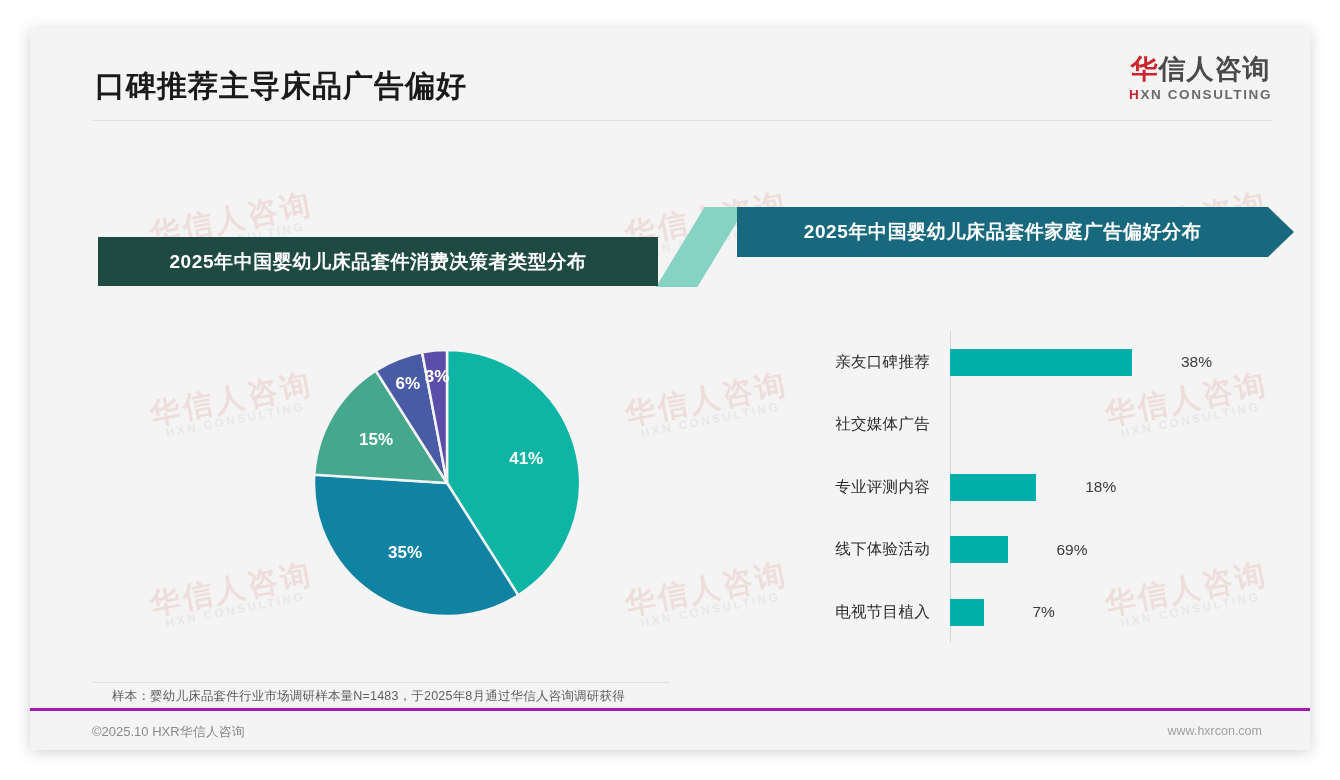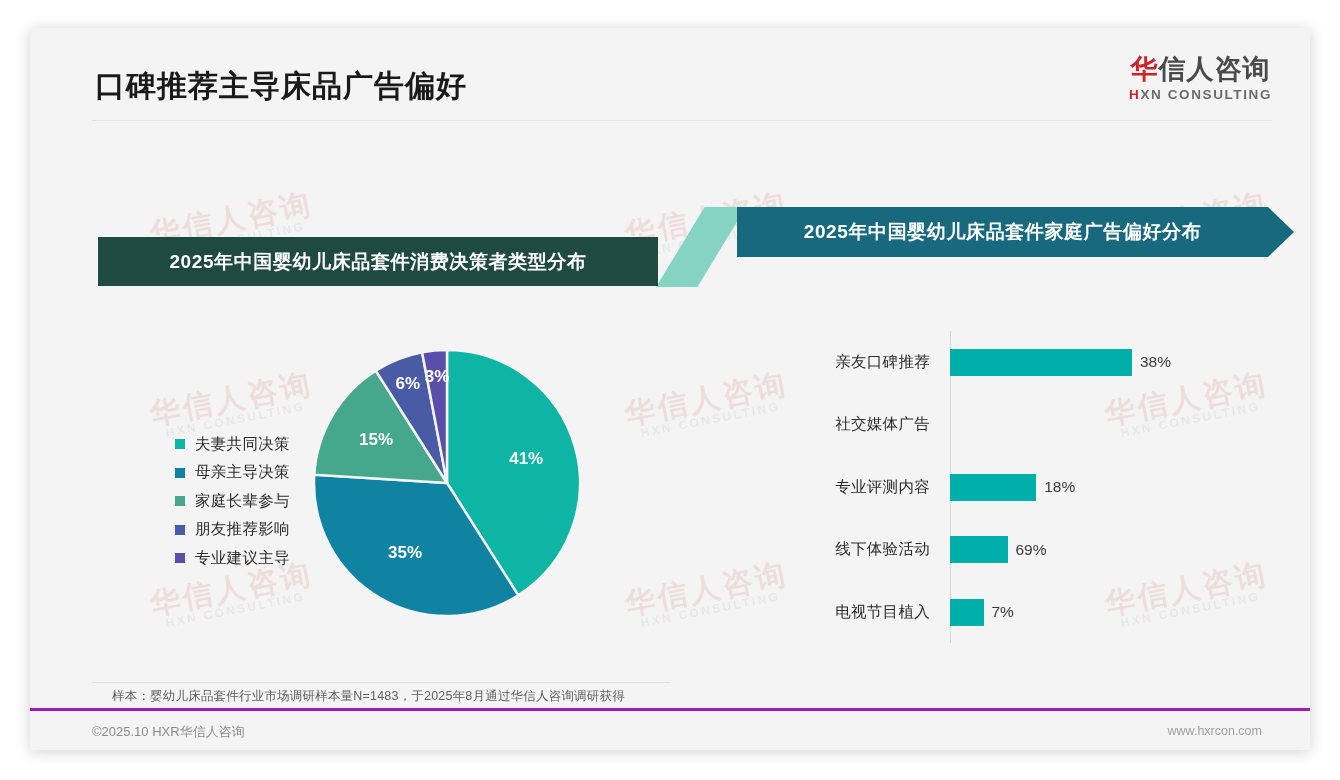--- a/index.html
+++ b/index.html
@@ -169,21 +169,21 @@
   }
   .bar-cat {
     width: 138px;
     text-align: right;
     padding-right: 10px;
     font-size: 15.5px;
     color: #2b2b2b;
     letter-spacing: 0.3px;
     flex: 0 0 auto;
   }
-  .bar-track { position: relative; flex: 1 1 auto; display: flex; align-items: center; padding-left: 10px; }
+  .bar-track { position: relative; flex: 1 1 auto; display: flex; align-items: center; padding-left: 10px; gap: 41px; }
   .bar-fill {
     height: 27px;
     background: #00afa9;
   }
   .bar-value {
     margin-left: 8px;
     font-size: 15.5px;
     color: #3b3b3b;
     white-space: nowrap;
   }
@@ -287,42 +287,20 @@
     <div class="banner-connector"></div>
     <div class="banner-left">
       <span class="btxt">2025年中国婴幼儿床品套件消费决策者类型分布</span>
     </div>
     <div class="banner-right">
       <span class="btxt">2025年中国婴幼儿床品套件家庭广告偏好分布</span>
     </div>
   </div>
 
   <div class="pie-panel">
-    <div class="legend" id="pie-legend">
-        <div class="legend-row">
-          <span class="legend-swatch" style="background: rgb(15, 181, 164);"></span>
-          <span class="legend-label">夫妻共同决策</span>
-        </div>
-        <div class="legend-row">
-          <span class="legend-swatch" style="background: rgb(16, 131, 163);"></span>
-          <span class="legend-label">母亲主导决策</span>
-        </div>
-        <div class="legend-row">
-          <span class="legend-swatch" style="background: rgb(69, 168, 141);"></span>
-          <span class="legend-label">家庭长辈参与</span>
-        </div>
-        <div class="legend-row">
-          <span class="legend-swatch" style="background: rgb(74, 91, 166);"></span>
-          <span class="legend-label">朋友推荐影响</span>
-        </div>
-        <div class="legend-row">
-          <span class="legend-swatch" style="background: rgb(91, 78, 168);"></span>
-          <span class="legend-label">专业建议主导</span>
-        </div>
-      </div>
     <div class="pie-wrap">
       <svg width="270" height="270" viewBox="0 0 270 270">
         <g id="pie-slices">
             <path d="M 135 135 L 135 2 A 133 133 0 0 1 206.26496373220658 247.295614091768 Z" fill="#0fb5a4" stroke="#f4f4f4" stroke-width="2.5"></path>
             <path d="M 135 135 L 206.26496373220658 247.295614091768 A 133 133 0 0 1 2.2624451190398815 126.64886090260138 Z" fill="#1083a3" stroke="#f4f4f4" stroke-width="2.5"></path>
             <path d="M 135 135 L 2.2624451190398815 126.64886090260138 A 133 133 0 0 1 63.73503626779339 22.704385908232027 Z" fill="#45a88d" stroke="#f4f4f4" stroke-width="2.5"></path>
             <path d="M 135 135 L 63.73503626779339 22.704385908232027 A 133 133 0 0 1 110.07828516009852 4.355795653084442 Z" fill="#4a5ba6" stroke="#f4f4f4" stroke-width="2.5"></path>
             <path d="M 135 135 L 110.07828516009852 4.355795653084442 A 133 133 0 0 1 134.99999999999997 2 Z" fill="#5b4ea8" stroke="#f4f4f4" stroke-width="2.5"></path>
           </g>
         <g id="pie-labels">

